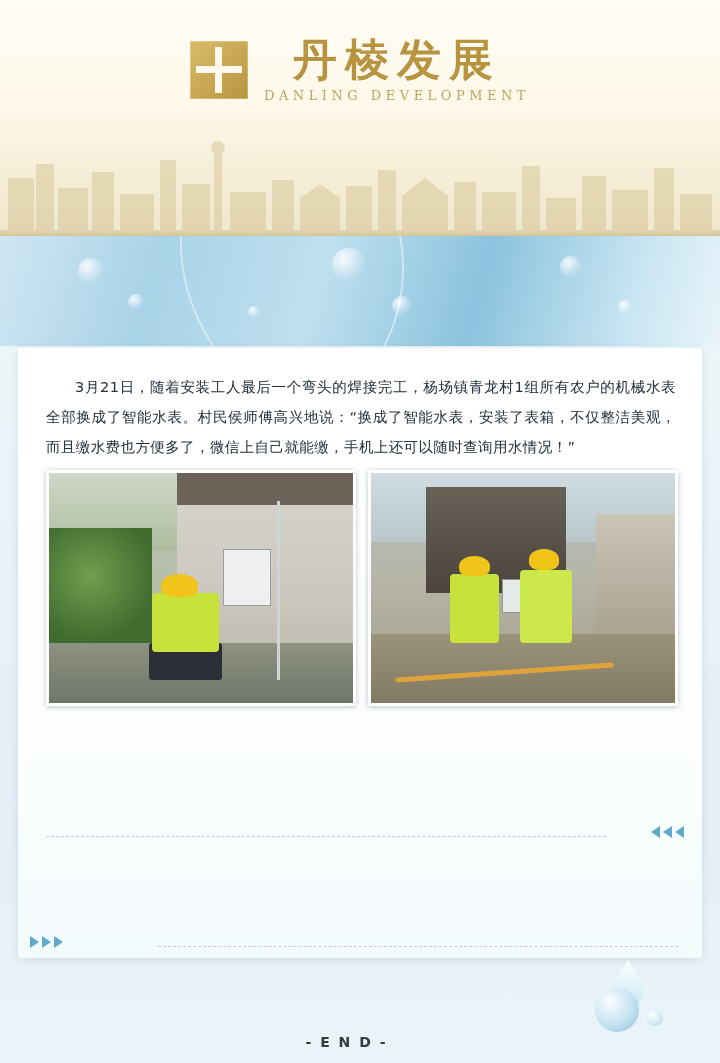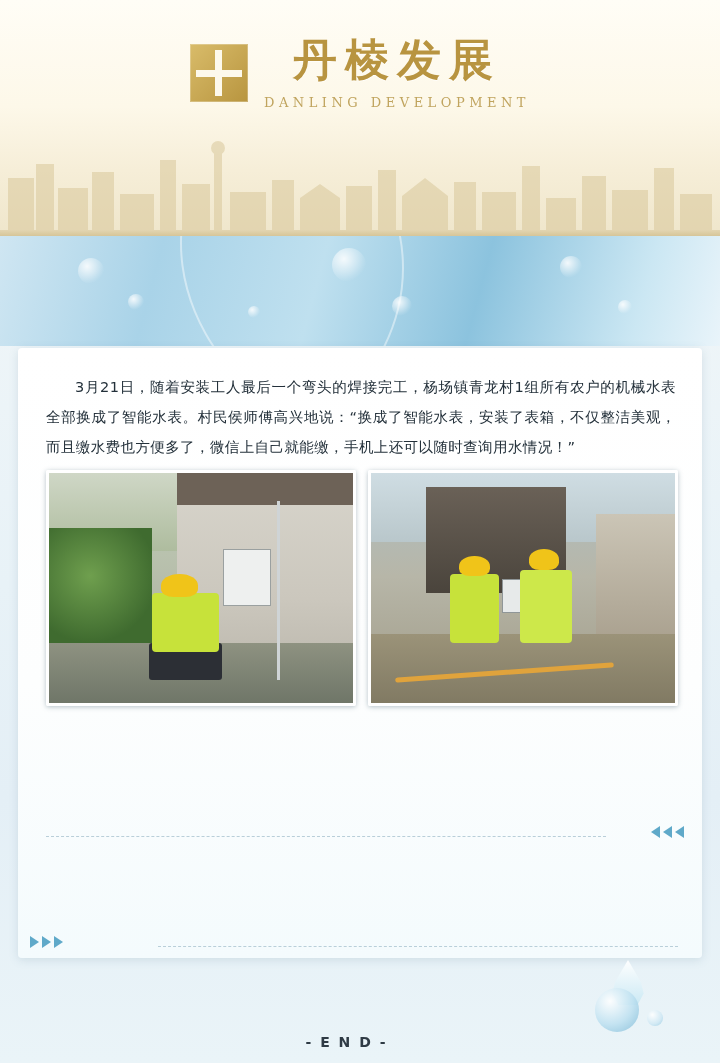--- a/index.html
+++ b/index.html
@@ -93,21 +93,21 @@
   .brand-cn {
     font-family: "DejaVu Serif", "Liberation Serif", serif;
     font-size: 44px;
     font-weight: bold;
     letter-spacing: 8px;
     color: #b89440;
     line-height: 1.1;
     text-shadow: 0 1px 0 rgba(255,255,255,0.7);
   }
   .brand-en {
-    margin-top: 11px;
+    margin-top: 4px;
     font-family: "DejaVu Serif", "Liberation Serif", serif;
     font-size: 13px;
     letter-spacing: 4.5px;
     color: #bfa濃;
     color: #c0a45e;
   }
 
   
   .water-band {
     position: relative;

